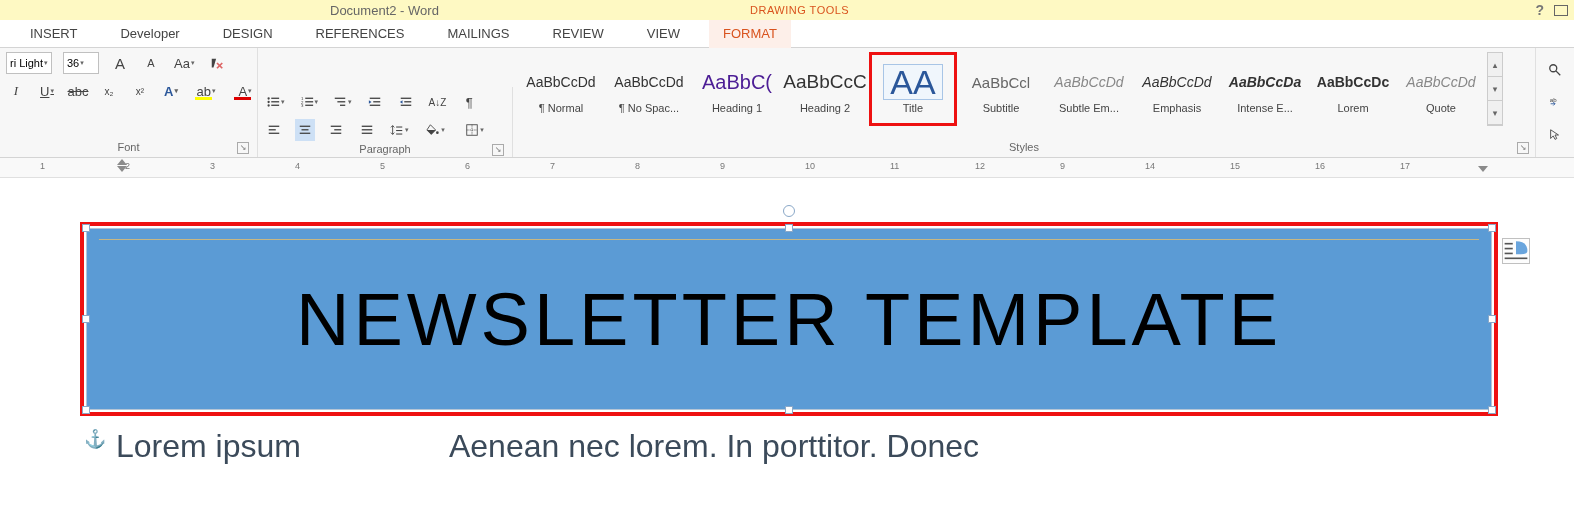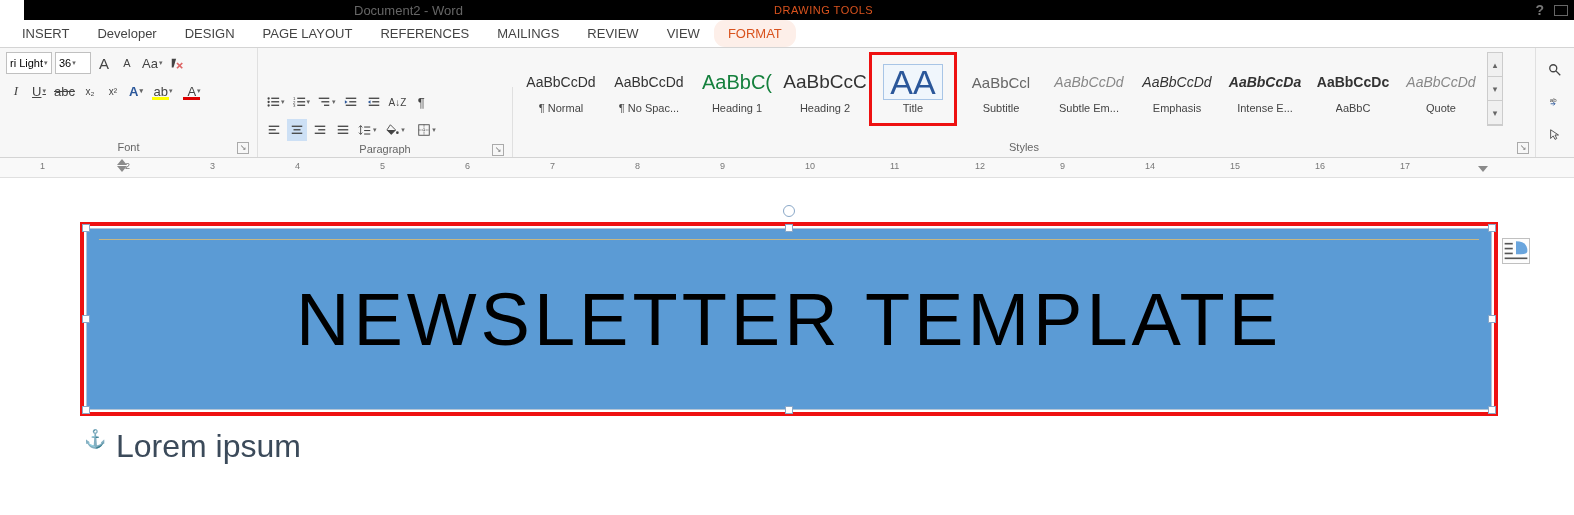--- a/index.html
+++ b/index.html
@@ -10,23 +10,22 @@
   overflow: hidden;
   width: 1574px;
   height: 515px;
 }
 
 
 .titlebar {
   height: 20px;
   display: flex;
   align-items: center;
-  background: #000000;
+  background: #fef9c3;
   position: relative;
-  margin-left: 24px;
 }
 .titlebar .doc-title {
   position: absolute;
   left: 330px;
   color: #666;
   font-size: 13px;
 }
 .titlebar .tool-tab {
   position: absolute;
   left: 750px;
@@ -45,36 +44,36 @@
   position: absolute;
   right: 6px;
   width: 14px;
   height: 11px;
   border: 1px solid #666;
 }
 
 
 .ribbon-tabs {
   display: flex;
+  align-items: center;
   height: 28px;
-  padding-left: 8px;
-  gap: 0;
+  padding-left: 16px;
+  gap: 15px;
   border-bottom: 1px solid #d4d4d4;
 }
 .ribbon-tabs .tab {
   padding: 0 14px;
   color: #444;
   font-size: 13px;
   line-height: 28px;
   cursor: pointer;
 }
 .ribbon-tabs .tab.contextual {
   color: #d9531e;
   background: #fdefe9;
-  border-radius: 11px;
 }
 
 
 .ribbon {
   display: flex;
   height: 110px;
   border-bottom: 1px solid #d4d4d4;
   background: #f7f7f7;
 }
 .group {
@@ -97,21 +96,21 @@
   right: 2px;
   bottom: 3px;
   width: 12px;
   height: 12px;
   border: 1px solid #aaa;
   font-size: 8px;
   line-height: 9px;
   text-align: center;
   color: #777;
 }
-.row { display: flex; align-items: center; gap: 3px; }
+.row { display: flex; align-items: center; gap: 11px; }
 
 
 .font-group { width: 258px; }
 .font-name {
   width: 46px;
   height: 22px;
   border: 1px solid #c0c0c0;
   background: #fff;
   font-size: 11px;
   padding: 0 3px;
@@ -190,21 +189,21 @@
   padding: 1px 0;
 }
 .style-preview {
   height: 36px;
   display: flex;
   align-items: center;
   font-size: 14px;
   white-space: nowrap;
   color: #333;
 }
-.style-preview.s-heading1 { color: #15803d; font-size: 20px; }
+.style-preview.s-heading1 { color: #4c1d95; font-size: 20px; }
 .style-preview.s-heading2 { color: #333; font-size: 19px; }
 .style-preview.s-title {
   color: #2b579a;
   font-size: 34px;
   font-family: "Calibri Light", sans-serif;
   border: 1px solid #a8c5e6;
   padding: 0 6px;
   background: #f0f6fc;
 }
 .style-preview.s-subtitle { color: #666; font-size: 15px; }
@@ -369,21 +368,20 @@
   <span class="doc-title">Document2 - Word</span>
   <span class="tool-tab">DRAWING TOOLS</span>
   <span class="help">?</span>
   <span class="restore"></span>
 </div>
 
 <div class="ribbon-tabs">
   <div class="tab">INSERT</div>
   <div class="tab">Developer</div>
   <div class="tab">DESIGN</div>
-  <div class="tab">PAGE LAYOUT</div>
   <div class="tab">REFERENCES</div>
   <div class="tab">MAILINGS</div>
   <div class="tab">REVIEW</div>
   <div class="tab">VIEW</div>
   <div class="tab contextual">FORMAT</div>
 </div>
 
 <div class="ribbon">
 
   <div class="group font-group">
@@ -561,21 +559,21 @@
       <div class="style-item">
         <div class="style-preview s-emphasis">AaBbCcDd</div>
         <div class="style-label">Emphasis</div>
       </div>
       <div class="style-item">
         <div class="style-preview s-intense">AaBbCcDa</div>
         <div class="style-label">Intense E...</div>
       </div>
       <div class="style-item">
         <div class="style-preview s-strong">AaBbCcDc</div>
-        <div class="style-label">AaBbC</div>
+        <div class="style-label">Lorem</div>
       </div>
       <div class="style-item">
         <div class="style-preview s-quote">AaBbCcDd</div>
         <div class="style-label">Quote</div>
       </div>
       <div class="styles-expand">
         <div>▴</div>
         <div>▾</div>
         <div>▾</div>
       </div>
@@ -652,14 +650,15 @@
       <svg viewBox="0 0 16 16">
         <rect x="1" y="3" width="5" height="1" fill="#555"></rect>
         <rect x="1" y="6" width="5" height="1" fill="#555"></rect>
         <rect x="1" y="9" width="5" height="1" fill="#555"></rect>
         <rect x="1" y="12" width="14" height="1" fill="#555"></rect>
         <path d="M8 2 Q15 2 15 8 Q15 10 11 10 L8 10 Z" fill="#6aa5dd"></path>
       </svg>
     </div>
   <div class="body-text">
     <span>Lorem ipsum</span>
+    <span>Aenean nec lorem. In porttitor. Donec</span>
   </div>
 </div>
 
 </body></html>

